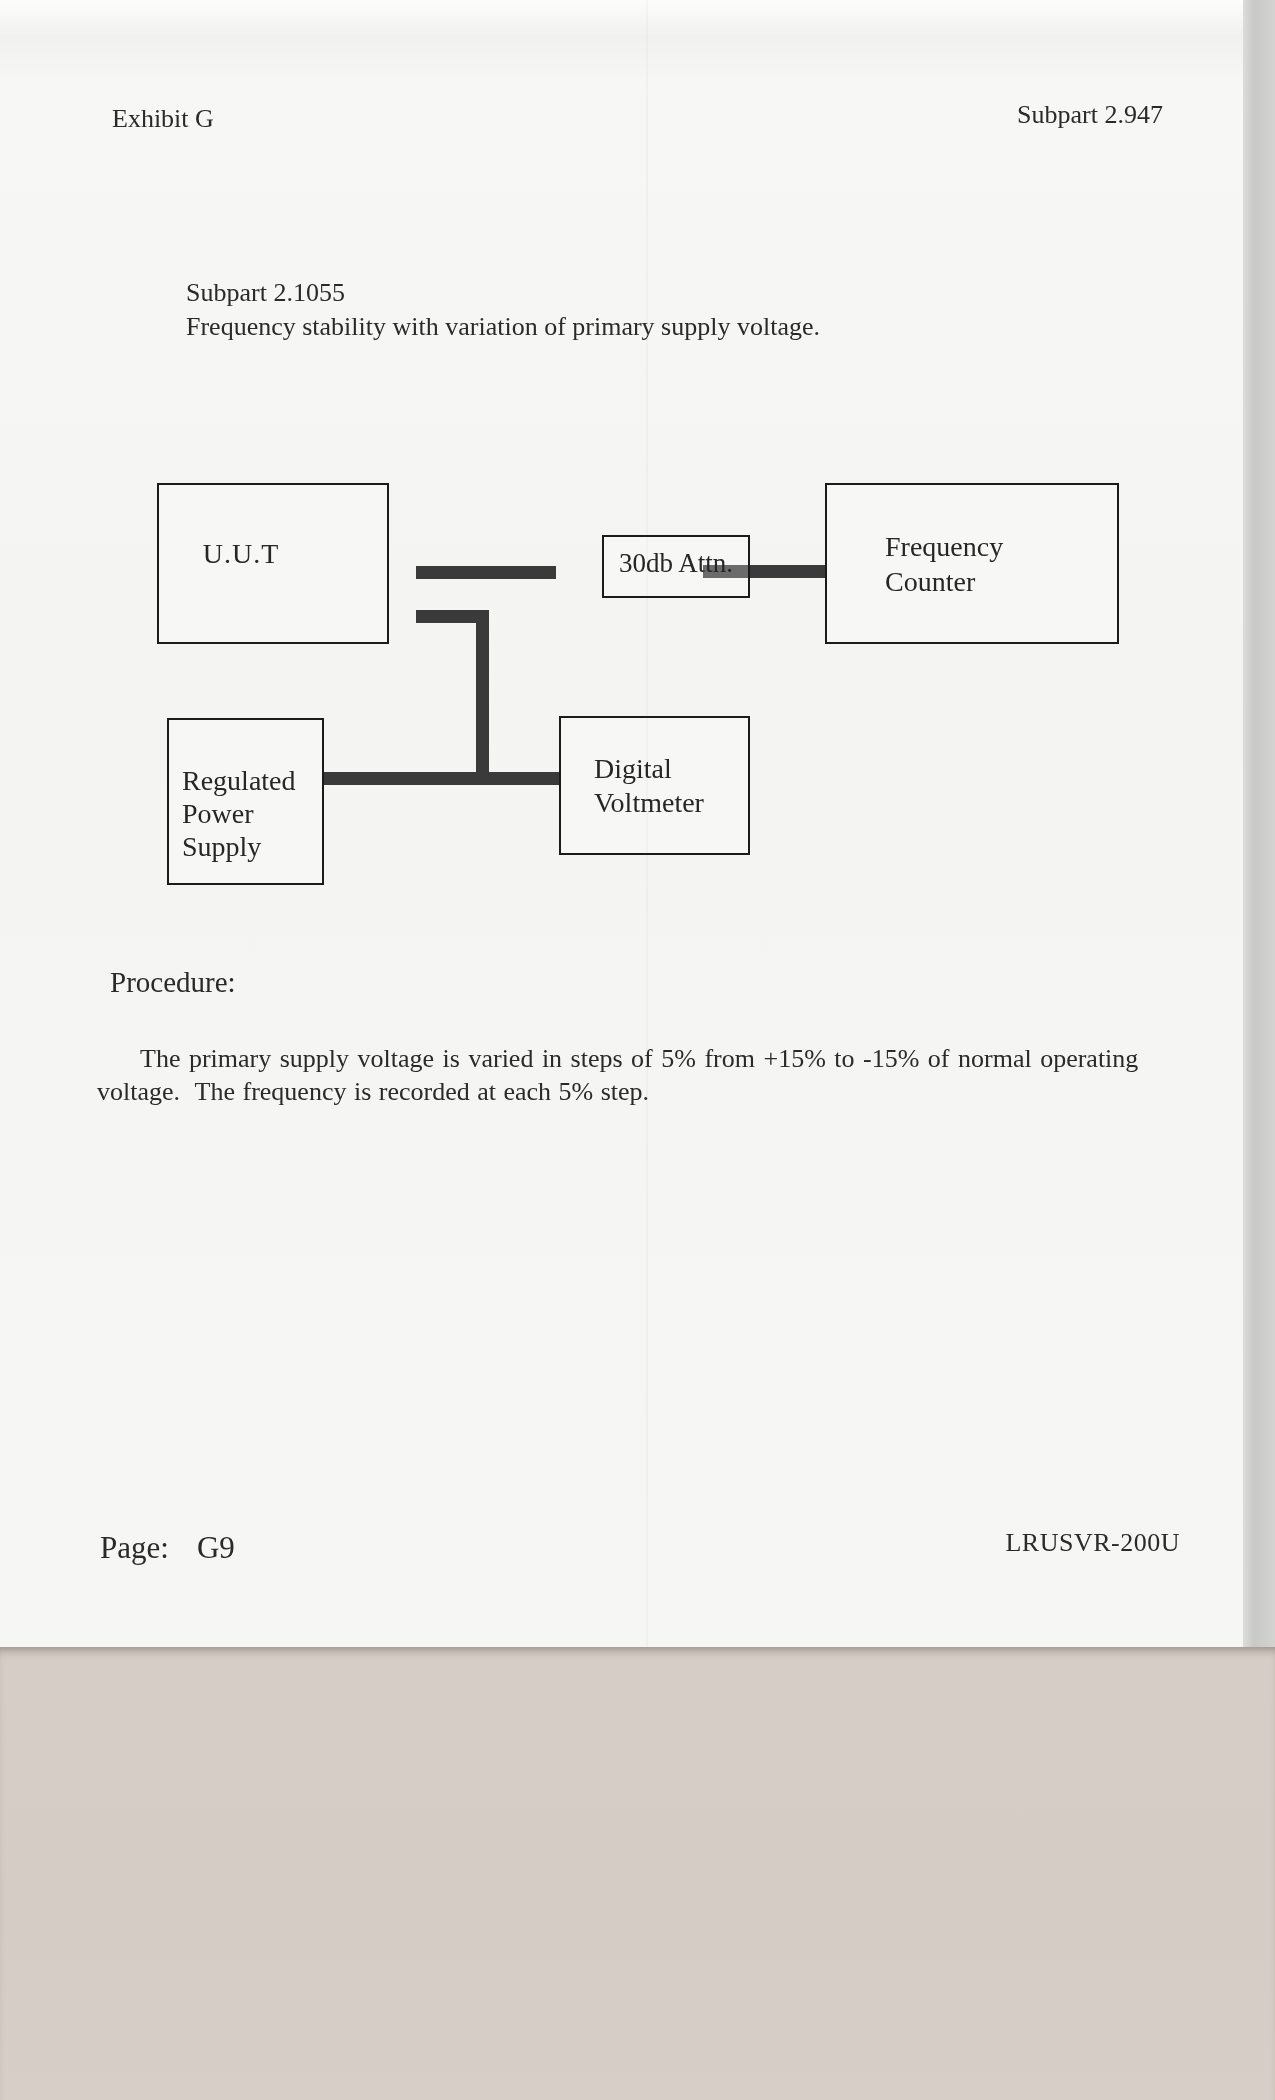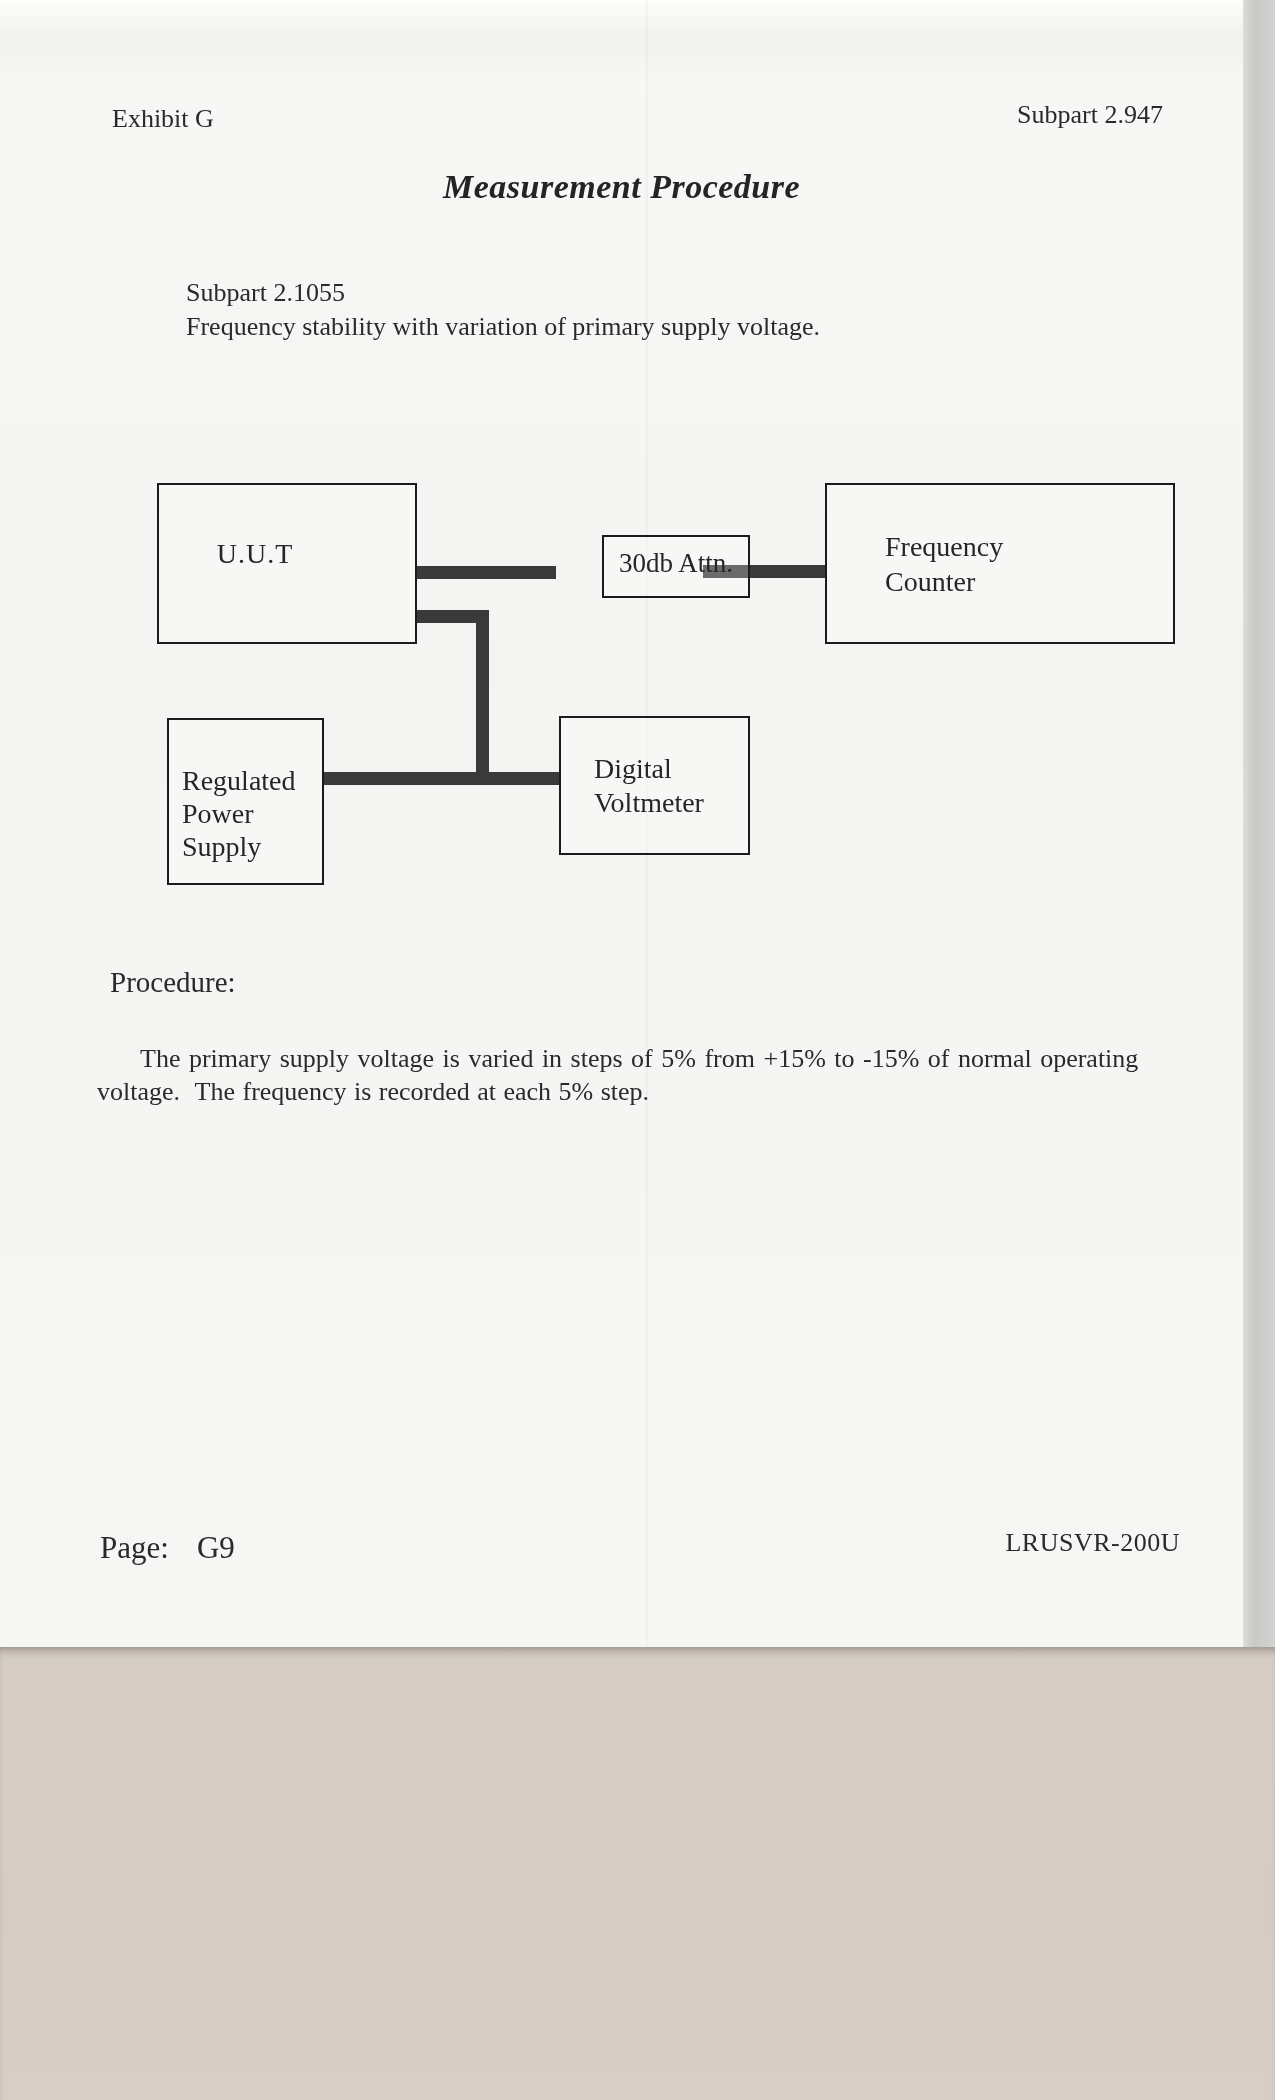--- a/index.html
+++ b/index.html
@@ -33,25 +33,25 @@
     position:absolute; left:0; top:168px; width:1243px; text-align:center;
     font-size:34px; font-weight:bold; font-style:italic; letter-spacing:0.5px; color:#242424;
   }
   .subpart { position:absolute; left:186px; top:276px; font-size:26px; line-height:34px; }
 
   
   .box {
     position:absolute; box-sizing:border-box; border:2px solid #1b1b1b;
     font-size:28px; color:#262626; background:rgba(255,255,255,0.25);
   }
-  .box-uut { left:157px; top:483px; width:260px; height:161px;
+  .box-uut { left:157px; top:483px; width:232px; height:161px;
     display:flex; align-items:center; justify-content:center; padding:0 64px 20px 0; letter-spacing:1px; }
   .box-attn { left:556px; top:535px; width:148px; height:63px;
     display:flex; align-items:center; justify-content:center; padding-bottom:6px; font-size:27px;margin-left:46px; }
-  .box-fc { left:825px; top:483px; width:350px; height:161px;
+  .box-fc { left:825px; top:483px; width:294px; height:161px;
     display:flex; flex-direction:column; justify-content:center; padding-left:58px; line-height:35px; }
   .box-rps { left:167px; top:718px; width:157px; height:167px;
     padding:44px 0 0 13px; line-height:33px; }
   .box-dvm { left:559px; top:716px; width:191px; height:139px;
     padding:34px 0 0 33px; line-height:34px; }
 
   .conn { position:absolute; background:#3a3a3a; }
   .conn-uut-attn { left:416px; top:566px; width:140px; height:13px; }
   .conn-attn-fc  { left:703px; top:565px; width:122px; height:13px; }
   .conn-uut-stub { left:416px; top:610px; width:73px;  height:13px; }
@@ -73,21 +73,20 @@
 <div class="stage">
 
   <div class="page"></div>
   <div class="fold-line"></div>
   <div class="edge-strip"></div>
   <div class="bottom-backing"></div>
 
   <div class="hdr-left">Exhibit G</div>
   <div class="hdr-right">Subpart 2.947</div>
 
-  <div class="doc-title">Measurement Procedure</div>
 
   <div class="subpart">
     <div>Subpart 2.1055</div>
     <div>Frequency stability with variation of primary supply voltage.</div>
   </div>
 
   <div>
     <div class="conn conn-uut-attn"></div>
     <div class="conn conn-attn-fc"></div>
     <div class="conn conn-uut-stub"></div>

